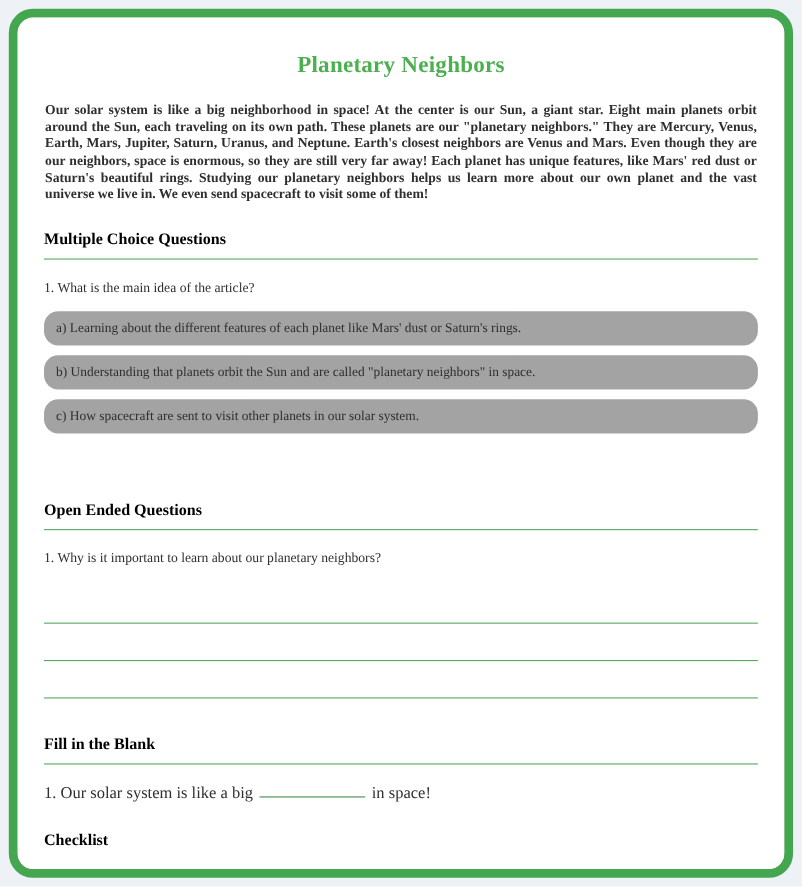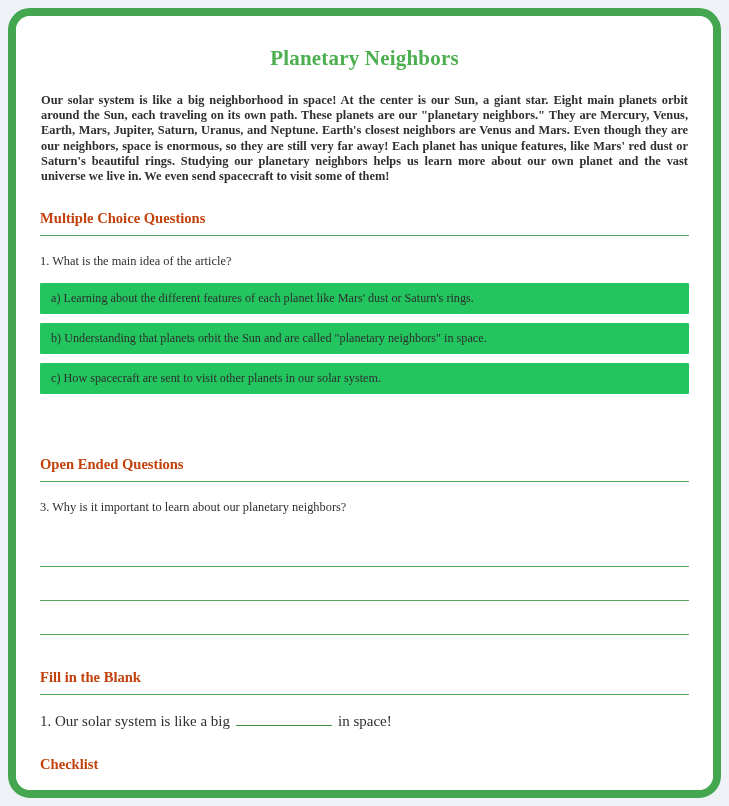--- a/index.html
+++ b/index.html
@@ -53,43 +53,43 @@
     margin: 0 0 26px 0;
     padding: 0 1px;
     font-weight: bold;
   }
   .section {
     margin-bottom: 6px;
   }
   .section-title {
     font-size: 14.6px;
     font-weight: bold;
-    color: #c2410c;
+    color: #000000;
     font-family: "Liberation Serif", serif;
     padding-bottom: 8px;
     margin: 0;
   }
   .section-rule {
     height: 0;
     border-top: 1.3px solid #56a85f;
     margin: 0 0 18px 0;
   }
   .question-text {
     font-size: 12.4px;
     color: #2f2f2f;
     margin: 0 0 14px 0;
   }
   .options {
     margin: 0;
     padding: 0;
     list-style: none;
   }
   .option {
-    background: #22c55e;
-    border-radius: 1px;
+    background: #a3a3a3;
+    border-radius: 13px;
     font-size: 12.2px;
     color: #2f2f2f;
     padding: 8px 10px 8px 11px;
     margin-bottom: 9px;
   }
   .mcq-block {
     margin-bottom: 42px;
   }
   .answer-lines {
     margin-top: 18px;
@@ -139,21 +139,21 @@
         </ul>
       </div>
     </div>
 
     <div class="spacer-md"></div>
 
     <div class="section">
       <div class="section-title">Open Ended Questions</div>
       <div class="section-rule"></div>
       <div class="oe-block">
-        <div class="question-text">3. Why is it important to learn about our planetary neighbors?</div>
+        <div class="question-text">1. Why is it important to learn about our planetary neighbors?</div>
         <div class="answer-lines">
           <div class="answer-line"></div>
           <div class="answer-line"></div>
           <div class="answer-line"></div>
         </div>
       </div>
     </div>
 
     <div class="spacer-md"></div>
 

